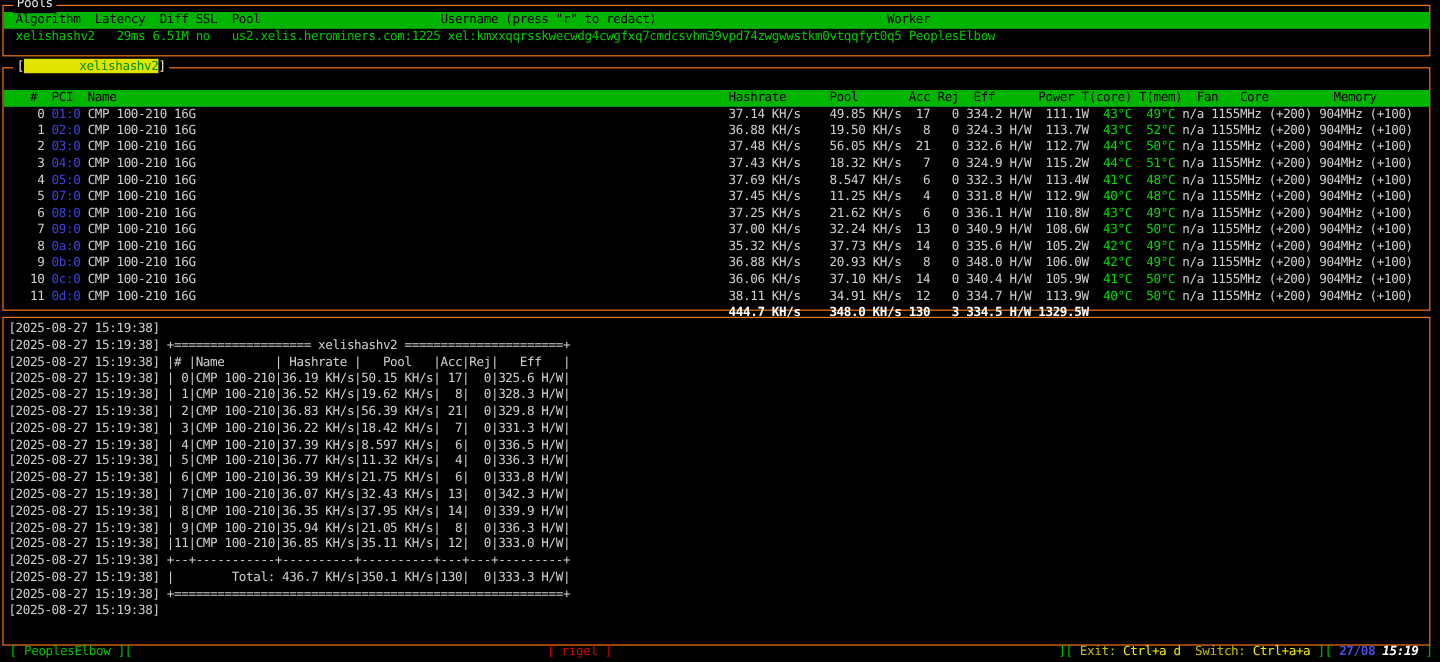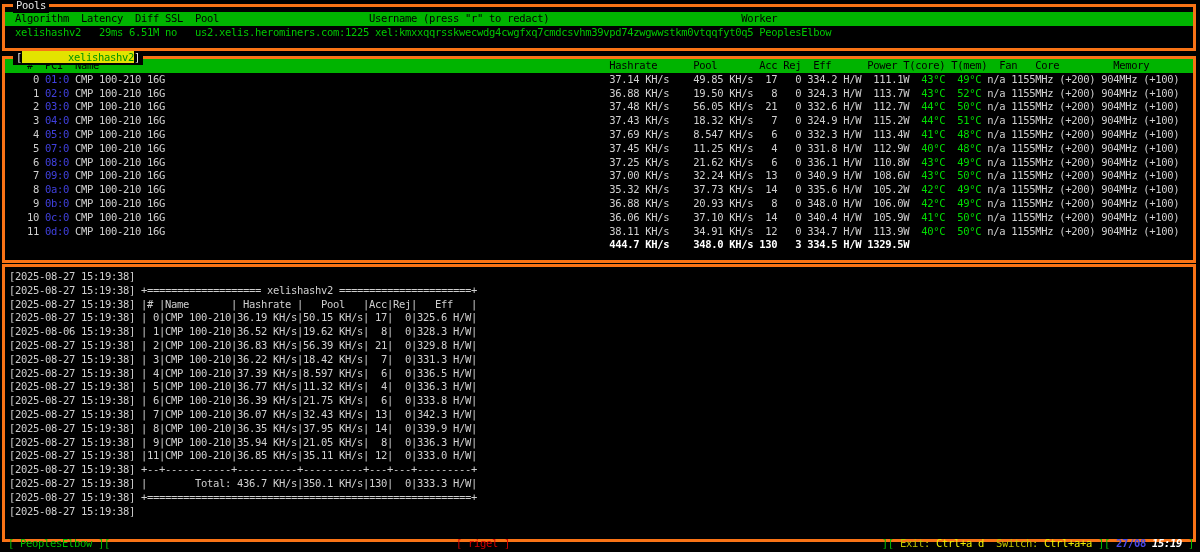--- a/index.html
+++ b/index.html
@@ -1,31 +1,31 @@
 <!DOCTYPE html>
 <html><head>
 <meta charset="utf-8">
 <style>
   html,body{margin:0;padding:0;background:#000;}
   .screen{
     position:relative;width:1200px;height:552px;background:#000;overflow:hidden;
     font-family:"DejaVu Sans Mono",monospace;font-size:10.5px;line-height:13.8px;
     letter-spacing:-0.32px;color:#cfcfcf;
   }
-  .panel{position:absolute;left:2px;width:1188px;border:3px solid #f97316;background:#000;}
+  .panel{position:absolute;left:2px;width:1188px;border:1px solid #f97316;background:#000;}
   .panel-pools{top:4px;height:41px;}
   .panel-gpus{top:56px;height:201px;}
   .panel-log{top:264px;height:269px;padding-top:3px;}
   .panel-title{
     position:absolute;top:-8px;left:8px;background:#000;padding:0 3px;
     color:#e8e8e8;white-space:pre;
   }
   .line{white-space:pre;padding-left:4px;height:13.8px;}
   .greenbar{background:#00b400;color:#000;margin-top:5px;}
-  .greenbar2{background:#00b400;color:#000;margin-top:0;}
+  .greenbar2{background:#00b400;color:#000;margin-top:18px;}
   .green-text{color:#00c800;}
   .gray-text{color:#cfcfcf;}
   .bold-white{color:#ffffff;font-weight:bold;}
   .pci-blue{color:#4040dd;}
   .temp-green{color:#00dc00;}
   .title-hl{background:#e3e300;color:#009100;padding-left:46px;}
   .statusbar{position:absolute;left:0;bottom:1px;width:1200px;height:15px;line-height:15px;}
   .sb-left{position:absolute;left:8px;white-space:pre;}
   .sb-center{position:absolute;left:456px;white-space:pre;}
   .sb-right{position:absolute;right:6px;white-space:pre;}
@@ -66,21 +66,21 @@
         <div class="line"><span class="bold-white">                                                                                                    444.7 KH/s    348.0 KH/s 130   3 334.5 H/W 1329.5W</span></div>
       </div>
   </div>
 
   <div class="panel panel-log">
     <div id="log-lines">
         <div class="line gray-text">[2025-08-27 15:19:38]</div>
         <div class="line gray-text">[2025-08-27 15:19:38] +=================== xelishashv2 ======================+</div>
         <div class="line gray-text">[2025-08-27 15:19:38] |# |Name       | Hashrate |   Pool   |Acc|Rej|   Eff   |</div>
         <div class="line gray-text">[2025-08-27 15:19:38] | 0|CMP 100-210|36.19 KH/s|50.15 KH/s| 17|  0|325.6 H/W|</div>
-        <div class="line gray-text">[2025-08-06 15:19:38] | 1|CMP 100-210|36.52 KH/s|19.62 KH/s|  8|  0|328.3 H/W|</div>
+        <div class="line gray-text">[2025-08-27 15:19:38] | 1|CMP 100-210|36.52 KH/s|19.62 KH/s|  8|  0|328.3 H/W|</div>
         <div class="line gray-text">[2025-08-27 15:19:38] | 2|CMP 100-210|36.83 KH/s|56.39 KH/s| 21|  0|329.8 H/W|</div>
         <div class="line gray-text">[2025-08-27 15:19:38] | 3|CMP 100-210|36.22 KH/s|18.42 KH/s|  7|  0|331.3 H/W|</div>
         <div class="line gray-text">[2025-08-27 15:19:38] | 4|CMP 100-210|37.39 KH/s|8.597 KH/s|  6|  0|336.5 H/W|</div>
         <div class="line gray-text">[2025-08-27 15:19:38] | 5|CMP 100-210|36.77 KH/s|11.32 KH/s|  4|  0|336.3 H/W|</div>
         <div class="line gray-text">[2025-08-27 15:19:38] | 6|CMP 100-210|36.39 KH/s|21.75 KH/s|  6|  0|333.8 H/W|</div>
         <div class="line gray-text">[2025-08-27 15:19:38] | 7|CMP 100-210|36.07 KH/s|32.43 KH/s| 13|  0|342.3 H/W|</div>
         <div class="line gray-text">[2025-08-27 15:19:38] | 8|CMP 100-210|36.35 KH/s|37.95 KH/s| 14|  0|339.9 H/W|</div>
         <div class="line gray-text">[2025-08-27 15:19:38] | 9|CMP 100-210|35.94 KH/s|21.05 KH/s|  8|  0|336.3 H/W|</div>
         <div class="line gray-text">[2025-08-27 15:19:38] |11|CMP 100-210|36.85 KH/s|35.11 KH/s| 12|  0|333.0 H/W|</div>
         <div class="line gray-text">[2025-08-27 15:19:38] +--+-----------+----------+----------+---+---+---------+</div>

